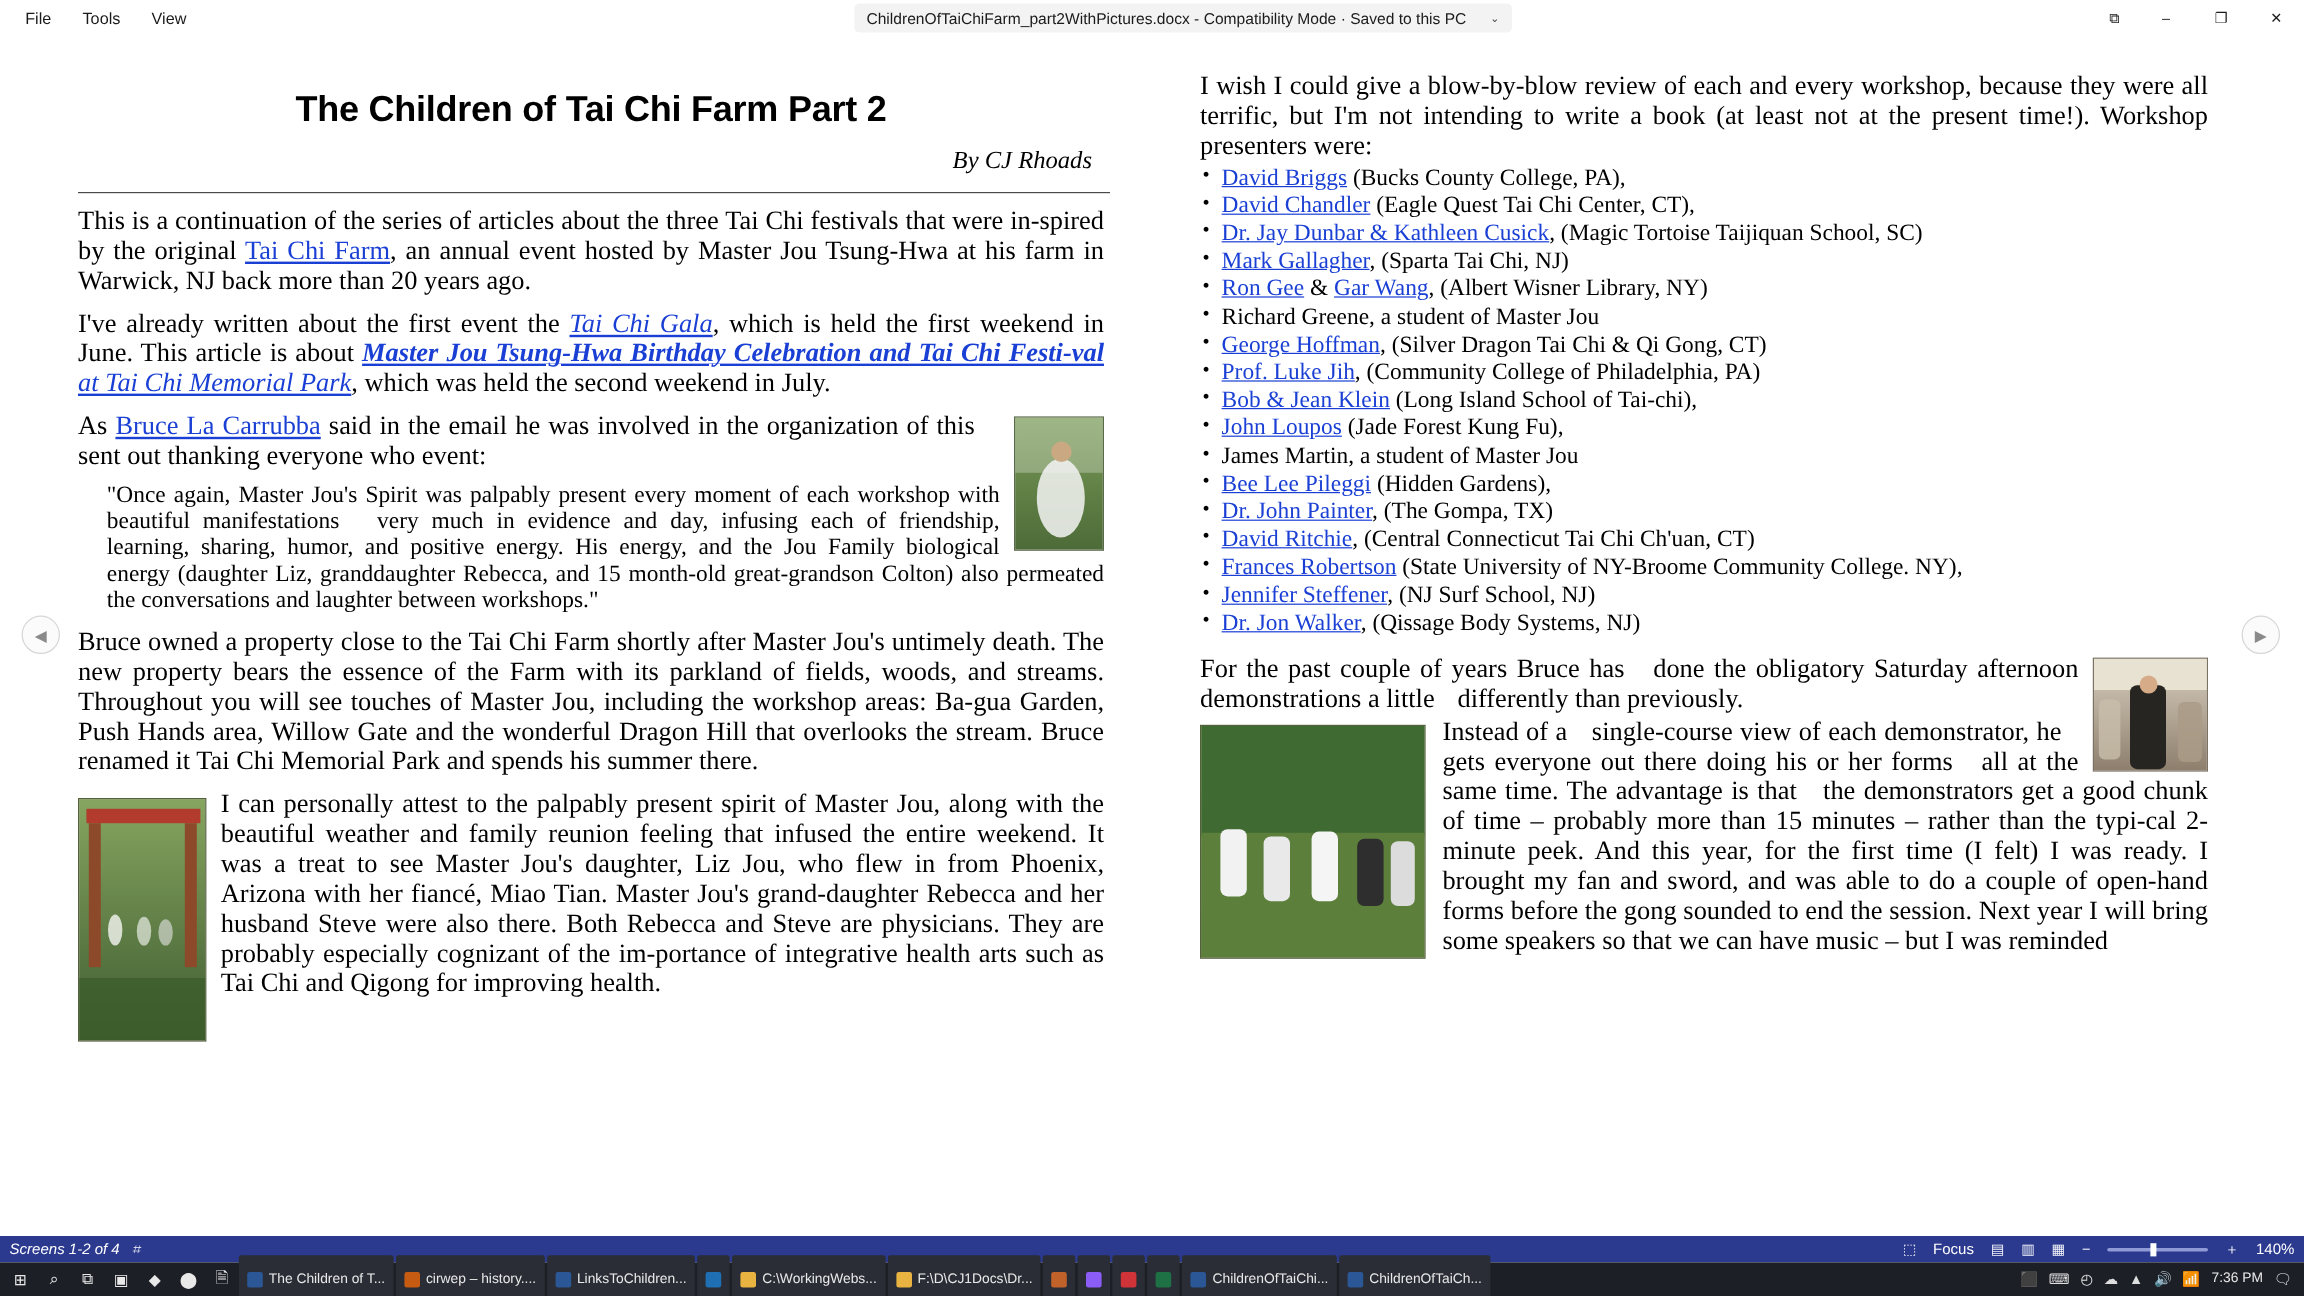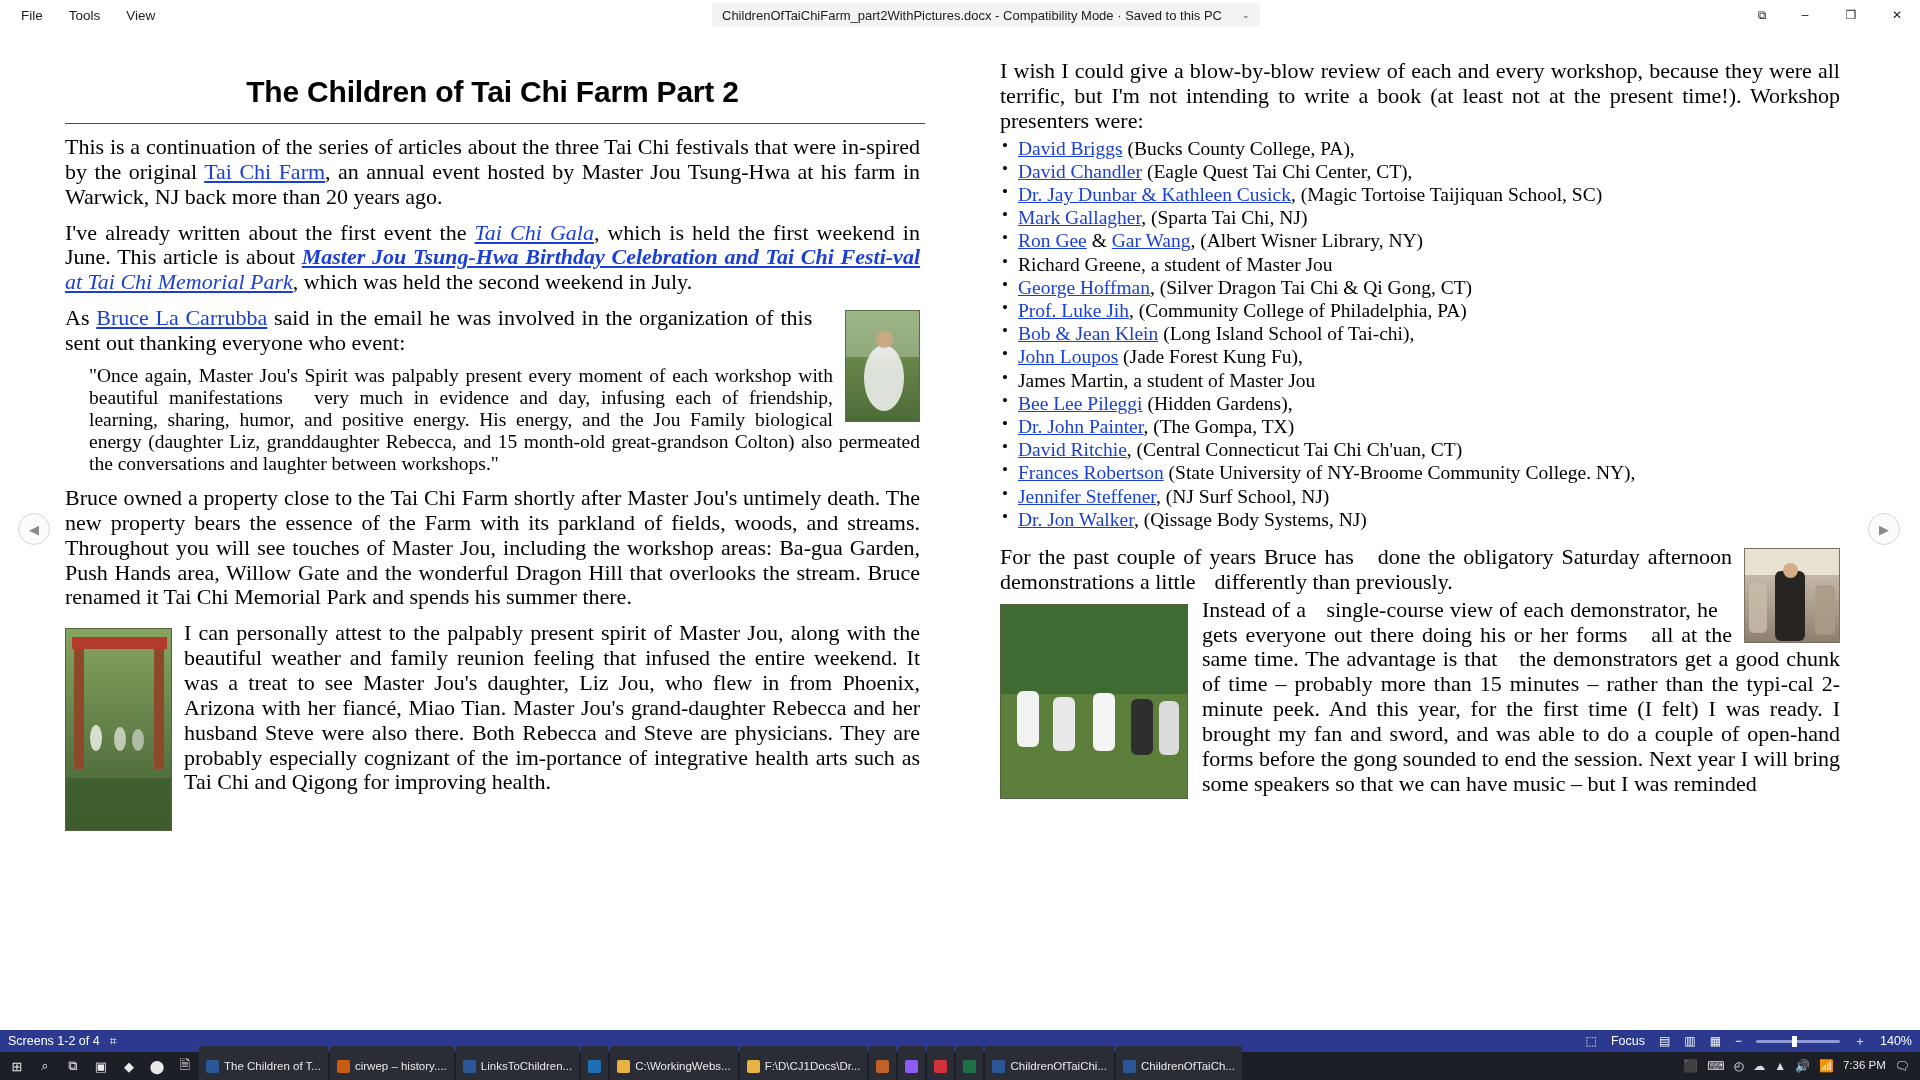--- a/index.html
+++ b/index.html
@@ -119,21 +119,21 @@
   ul.pres-list li:before {
     content: "\2022"; position: absolute; left: 12px; top: -1px; font-size: 17px;
   }
 
   
   .statusbar {
     position: absolute; top: 1030px; left: 0; width: 1920px; height: 22px;
     background: #2b3a8f; color: #ffffff; display: flex; align-items: center;
     font-size: 12.5px; font-family: "Liberation Sans", sans-serif;
   }
-  .sb-left { display: flex; align-items: center; gap: 10px; padding-left: 8px; }
+  .sb-left { display: flex; align-items: center; gap: 10px; padding-left: 8px; font-style: italic; }
   .sb-right {
     position: absolute; right: 8px; top: 0; height: 22px;
     display: flex; align-items: center; gap: 14px;
   }
   .zoom-track {
     width: 84px; height: 3px; background: #8f9ad6; position: relative; border-radius: 2px;
   }
   .zoom-knob {
     position: absolute; left: 36px; top: -4px; width: 5px; height: 11px; background: #fff;
   }
@@ -187,20 +187,21 @@
 
 <div class="canvas">
 
   <div class="nav-arrow left">◀</div>
   <div class="nav-arrow right">▶</div>
 
   <div class="page">
 
     <div class="col-left">
       <h1 class="doc-h1">The Children of Tai Chi Farm Part 2</h1>
+      <div class="byline">By CJ Rhoads</div>
       <hr class="hr">
 
       <p class="body-txt">
         <span>This is a continuation of the series of articles about the three Tai Chi festivals that were in-spired by the original </span><a class="lnk" href="#">Tai Chi Farm</a><span>, an annual event hosted by Master Jou Tsung-Hwa at his farm in Warwick, NJ back more than 20 years ago.</span>
       </p>
 
       <p class="body-txt">
         <span>I've already written about the first event the </span><a class="lnk ital" href="#">Tai Chi Gala</a><span>, which is held the first weekend in June. This article is about </span><a class="lnk bold-ital" href="#">Master Jou Tsung-Hwa Birthday Celebration and Tai Chi Festi-val</a><a class="lnk ital" href="#"> at Tai Chi Memorial Park</a><span>, which was held the second weekend in July.</span>
       </p>
 

